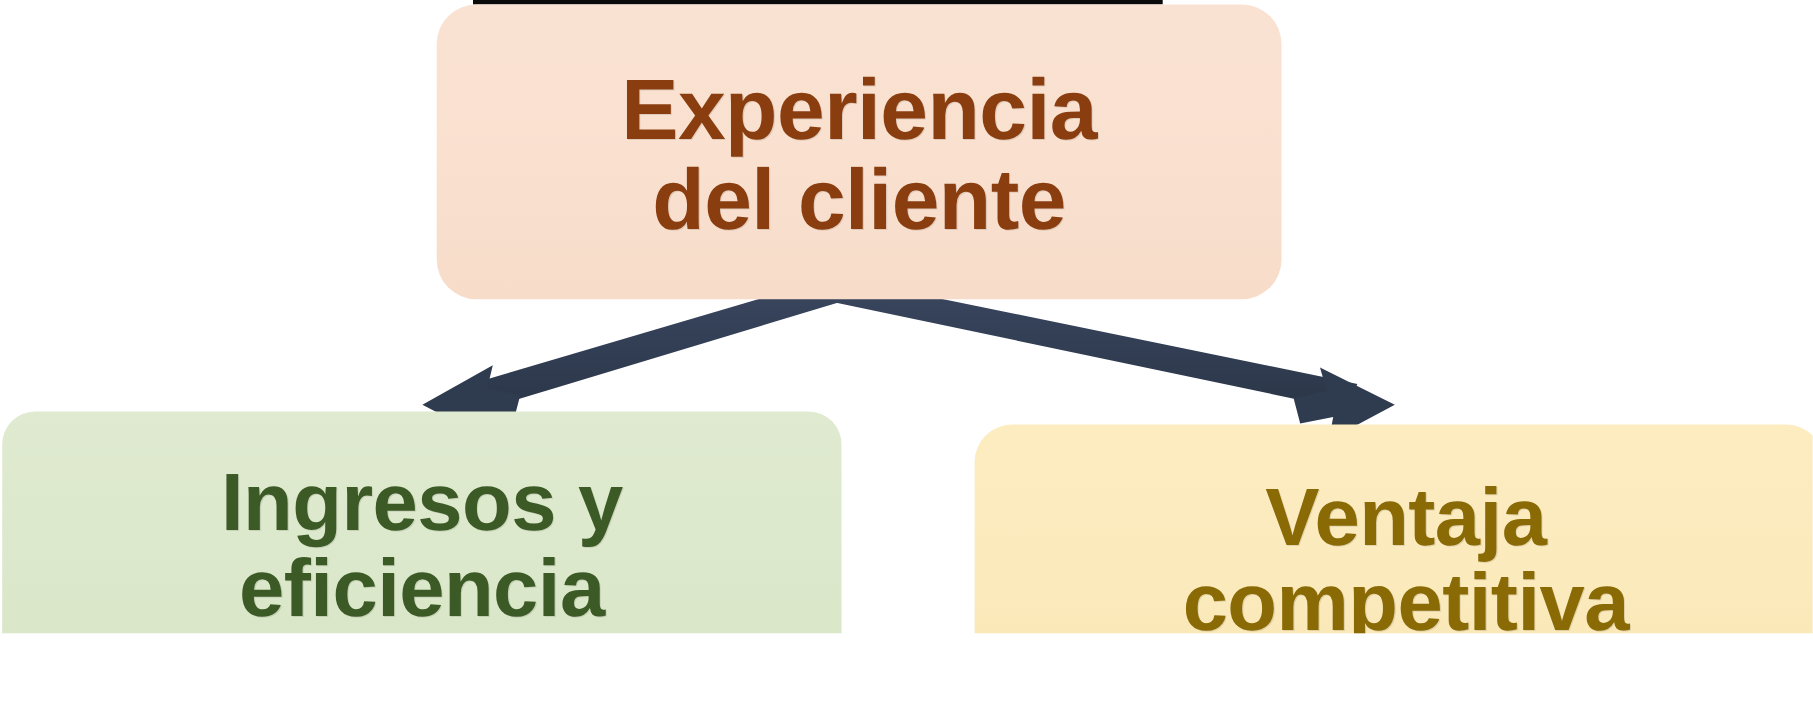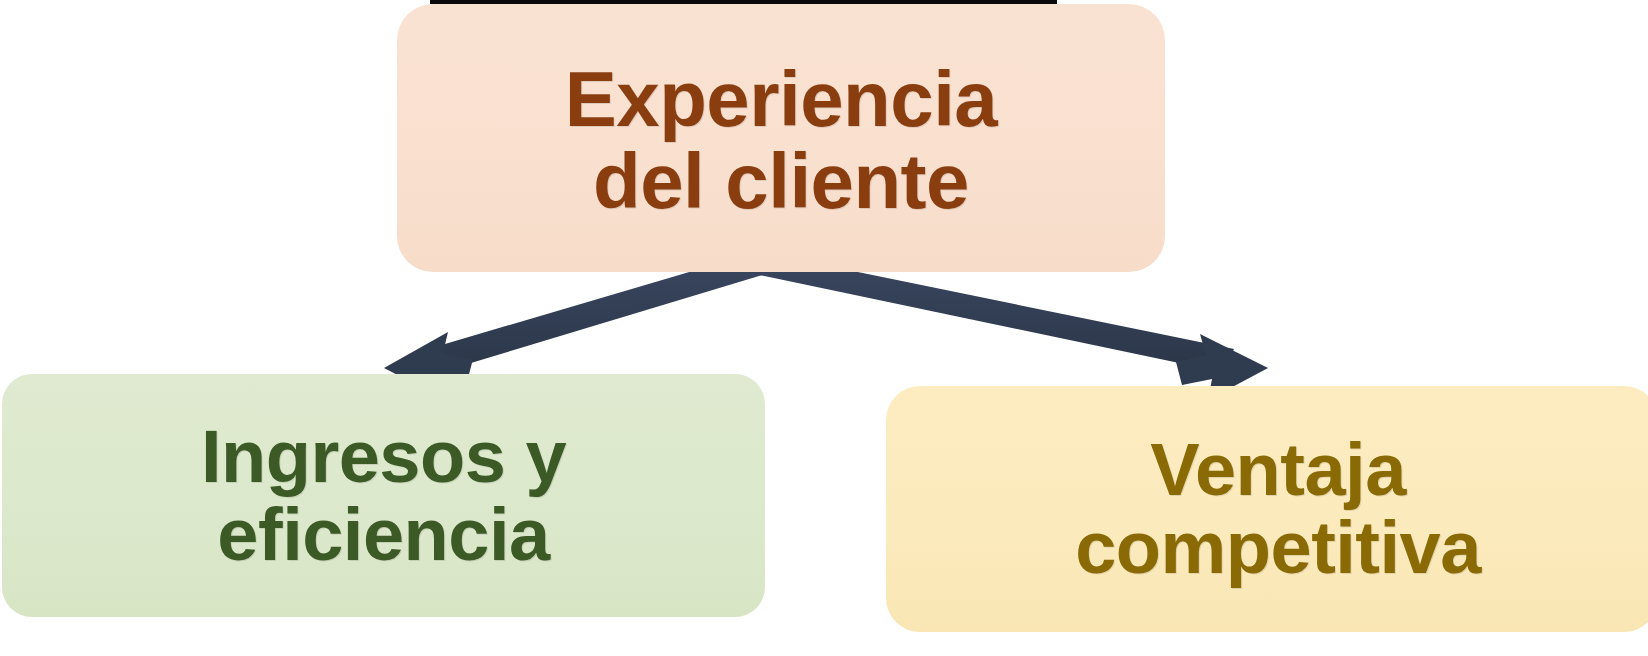--- a/index.html
+++ b/index.html
@@ -6,21 +6,21 @@
     margin: 0;
     padding: 0;
     background: #ffffff;
   }
   body {
     font-family: "Liberation Sans", sans-serif;
   }
   #canvas {
     position: relative;
     width: 1648px;
-    height: 656px;
+    height: 576px;
     background: #ffffff;
     overflow: hidden;
   }
 
   
   .top-rule {
     position: absolute;
     left: 430px;
     top: 0px;
     width: 627px;

